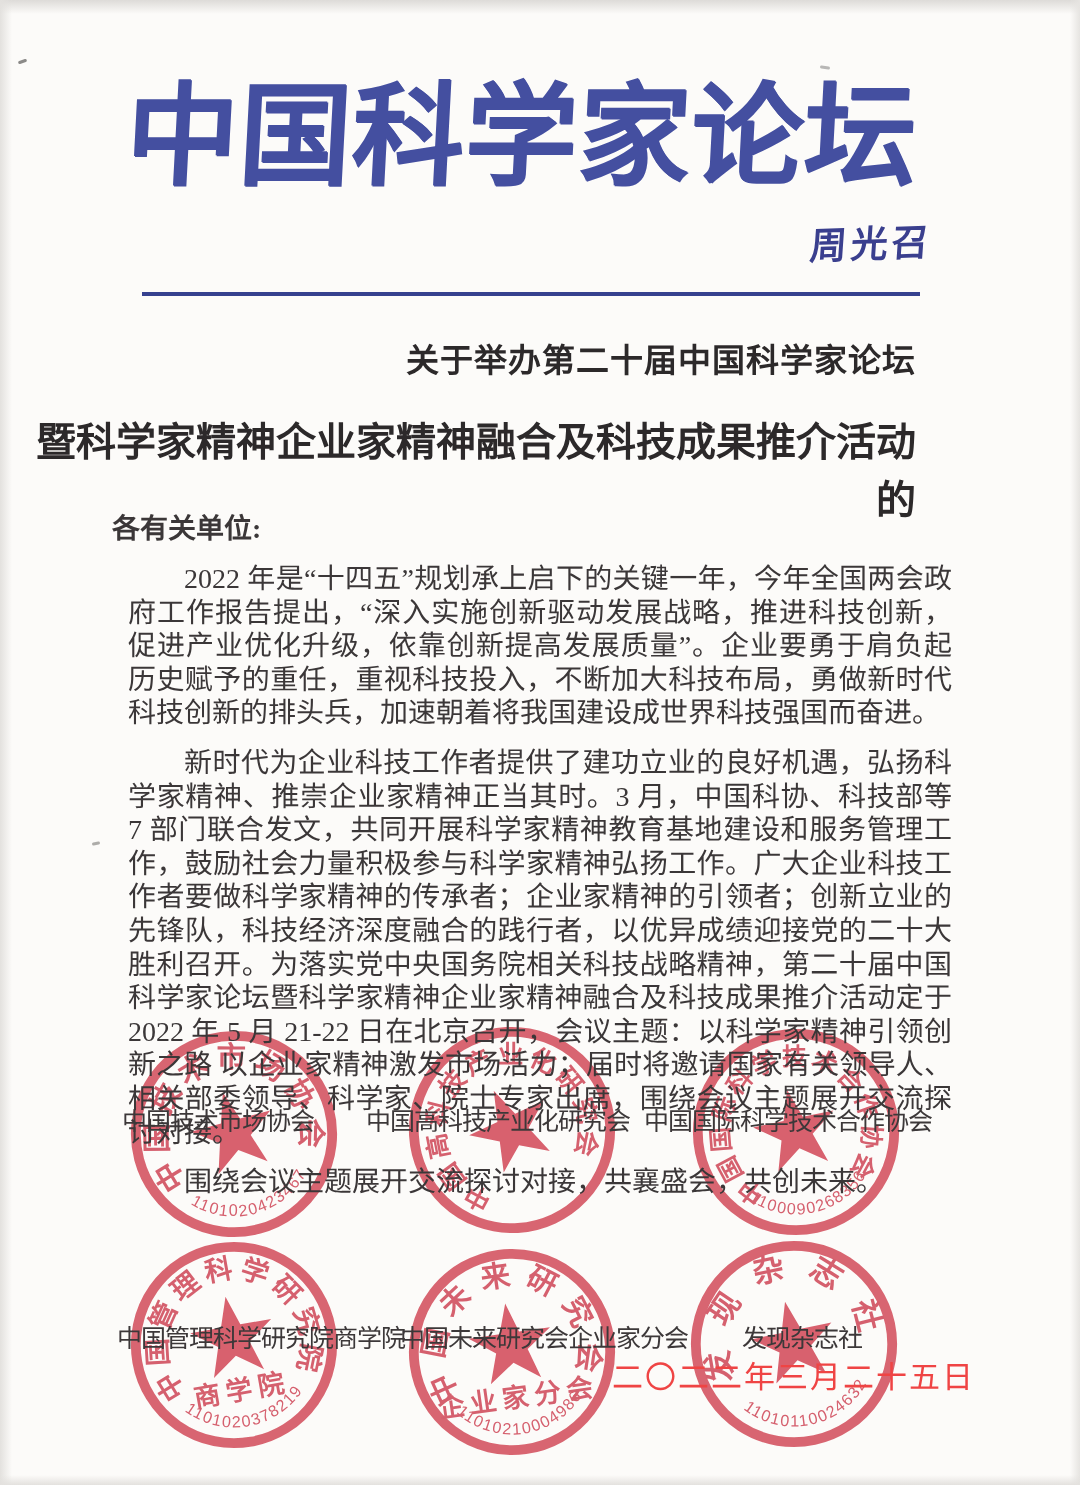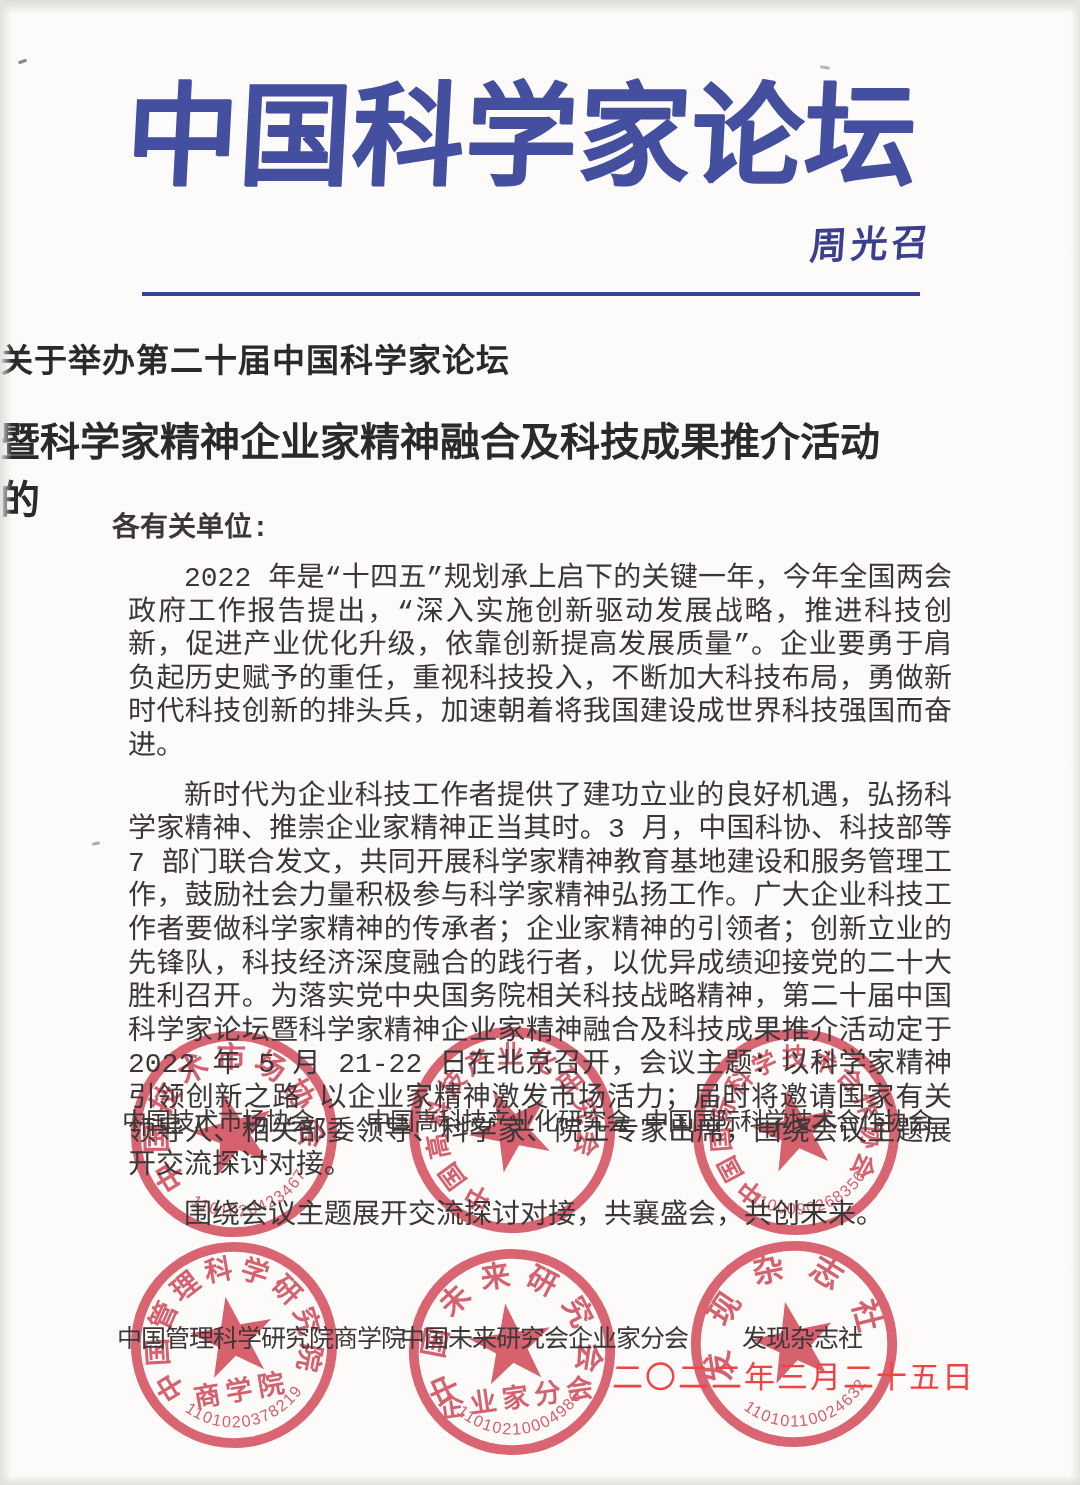--- a/index.html
+++ b/index.html
@@ -33,28 +33,28 @@
   }
   .signature{
     position:absolute;left:810px;top:214px;
     font-size:37px;font-weight:700;color:#3a3f8e;
     transform:rotate(-2deg) skewX(-6deg);
     letter-spacing:4px;white-space:nowrap;
   }
   .rule{position:absolute;left:142px;top:292px;width:778px;height:4px;background:#36418f;}
 
   
-  .titleblock{position:absolute;left:0;top:334px;width:916px;text-align:left;
+  .titleblock{position:absolute;left:0;top:334px;width:916px;text-align:right;
     font-family:"Liberation Sans","DejaVu Sans",sans-serif;color:#2c292a;font-weight:700;}
   .title-l1{font-size:33px;letter-spacing:1px;}
   .title-l2{font-size:40px;letter-spacing:0px;margin-top:28px;}
   .title-l3{font-size:35px;letter-spacing:6px;margin-top:23px;}
 
   
-  .docbody{position:absolute;left:112px;top:512px;width:856px;z-index:3;font-family:Liberation Mono, monospace;}
+  .docbody{position:absolute;left:112px;top:512px;width:856px;z-index:3;}
   .salutation{font-size:28px;font-weight:700;margin:0 0 2px 0;line-height:34px;}
   .para{font-size:28px;line-height:33.6px;margin:16px;text-align:justify;text-indent:2em;}
 
   
   .stamp{position:absolute;width:216px;height:216px;z-index:2;mix-blend-mode:multiply;}
   .stamp svg{opacity:.86;}
   .stamp .ring{fill:none;stroke:#d64f5e;stroke-width:10;}
   .stamp .star{fill:#d6495a;}
   .stamp .ring-text{fill:#d2485a;font-family:"Liberation Serif","DejaVu Serif",serif;font-weight:600;}
   .stamp .sub-text{fill:#d2485a;font-family:"Liberation Serif","DejaVu Serif",serif;font-weight:700;font-size:27px;letter-spacing:6px;}

